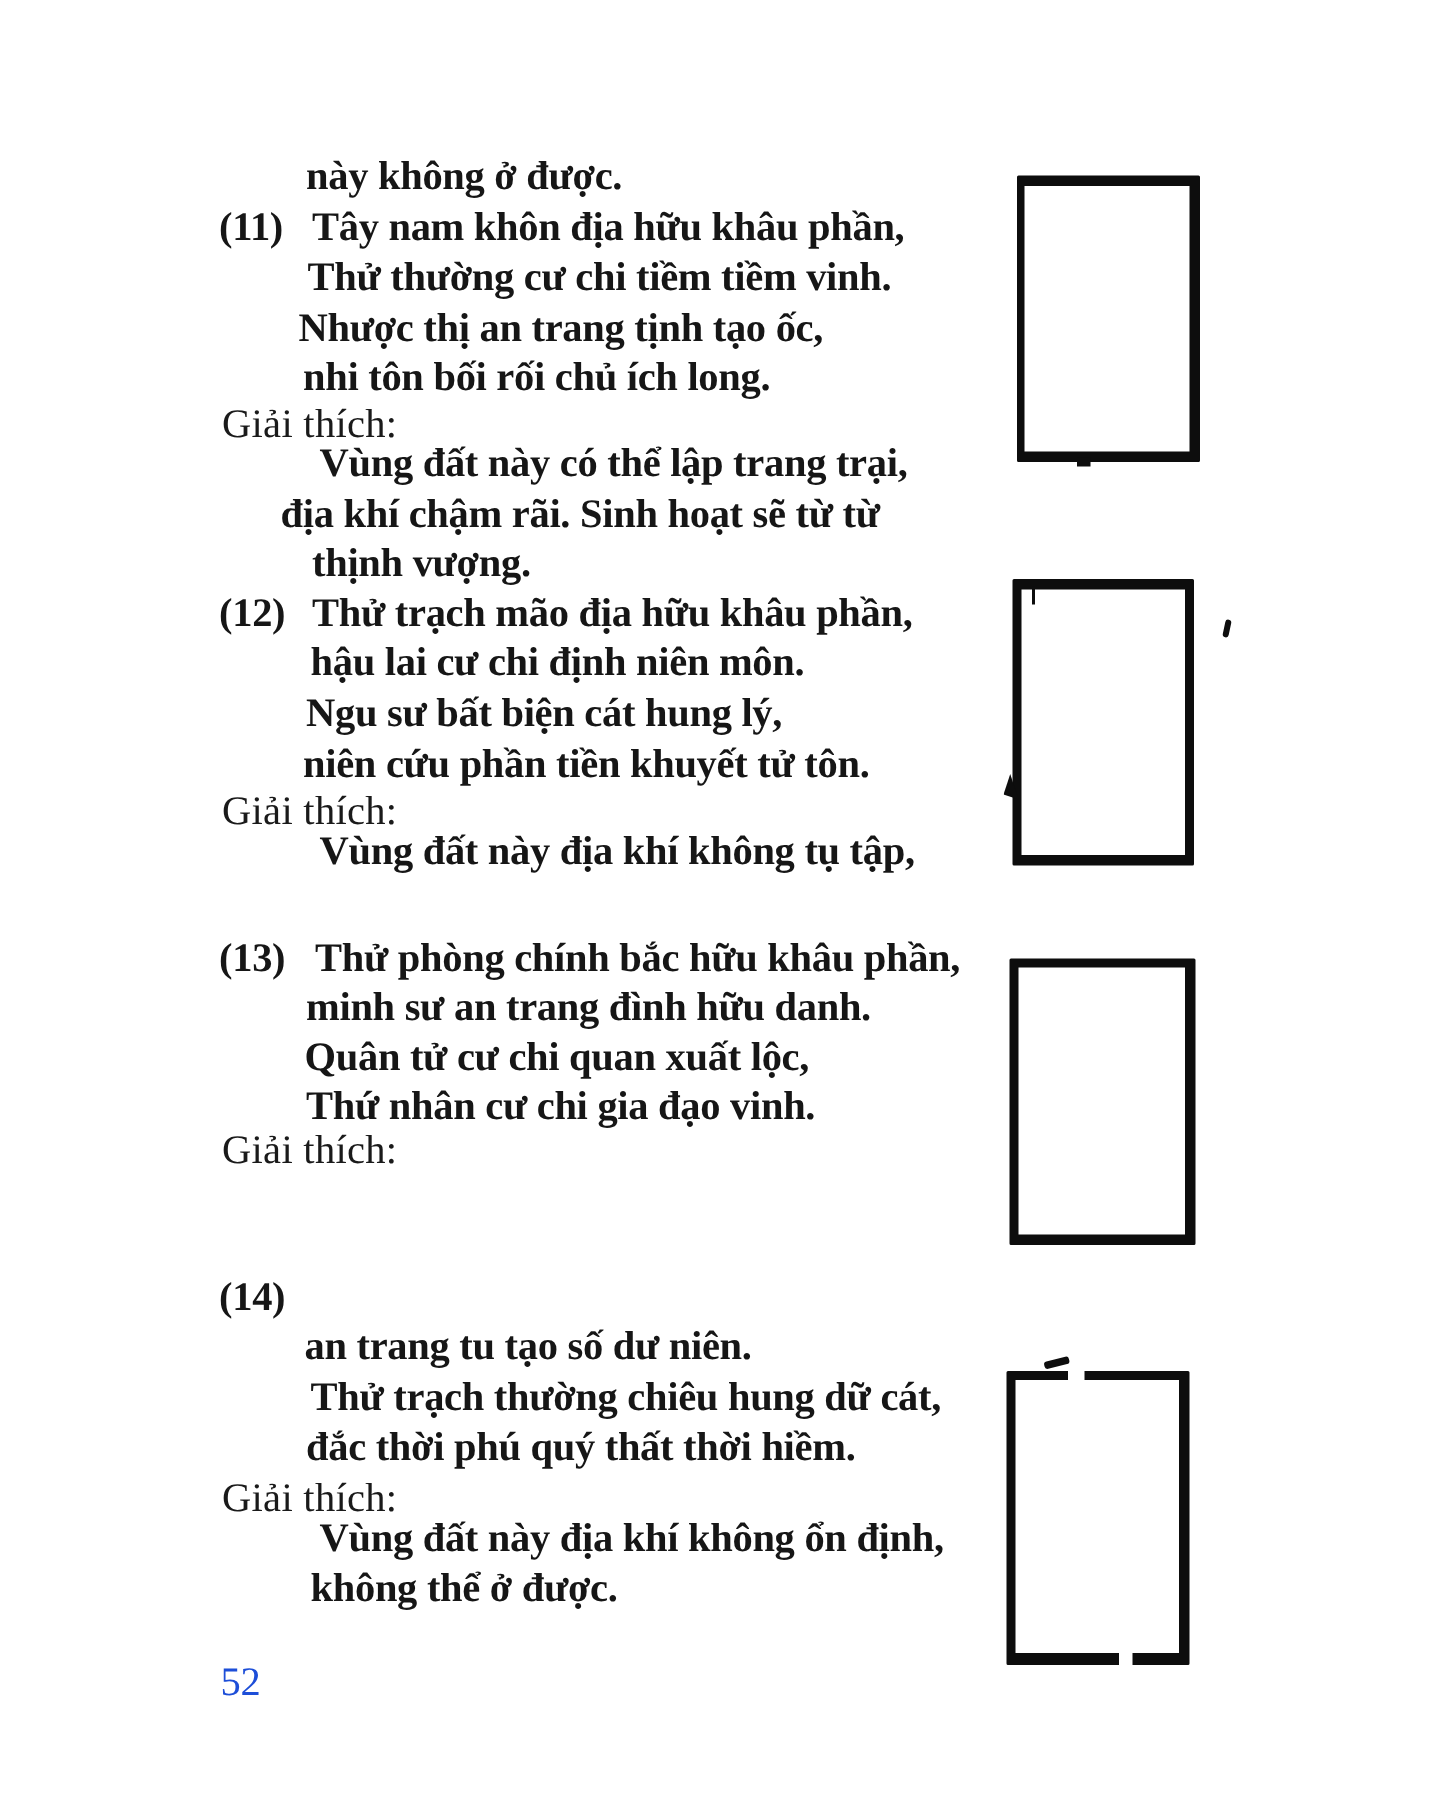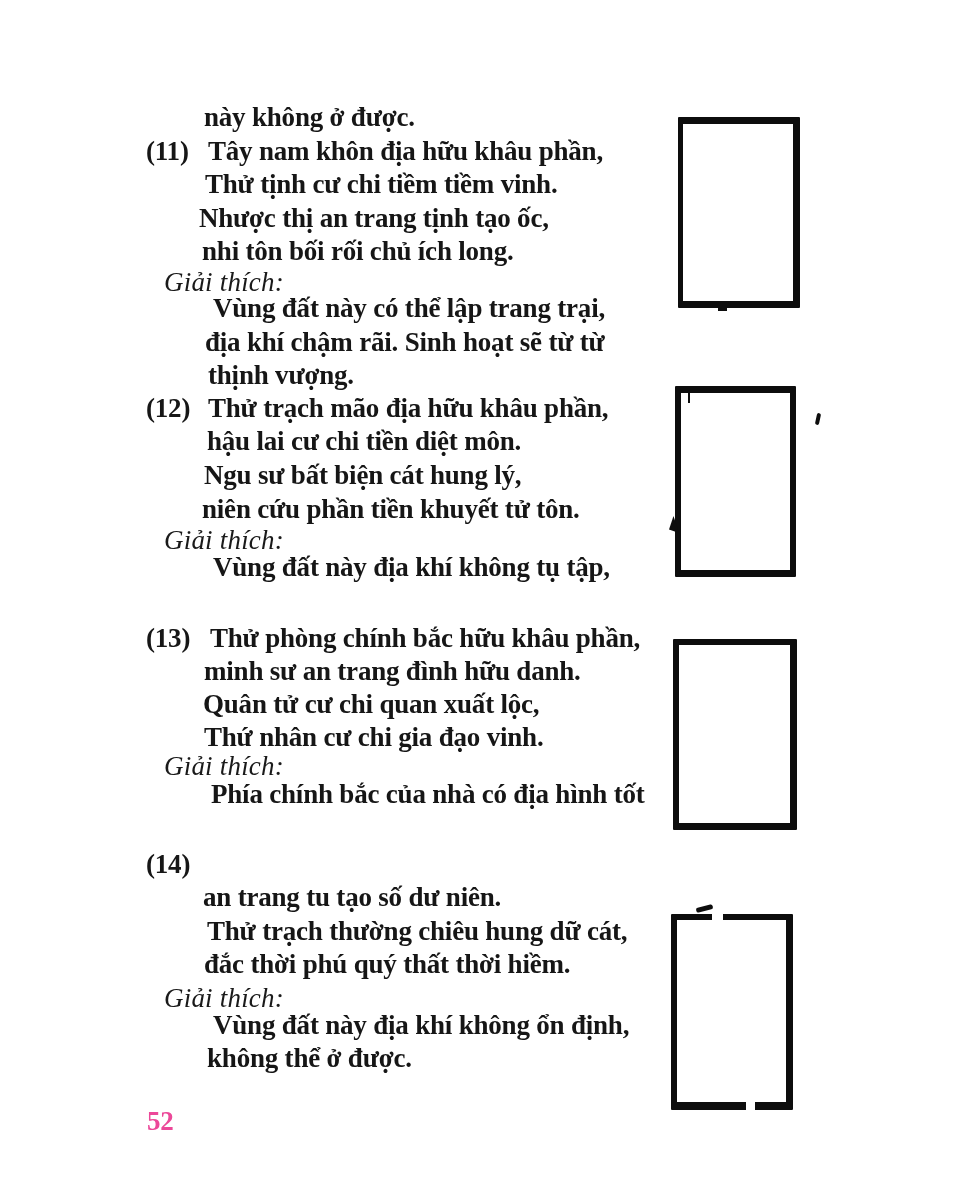--- a/index.html
+++ b/index.html
@@ -7,64 +7,62 @@
     position:relative;width:954px;height:1200px;margin:0 auto;
     background:#ffffff;overflow:hidden;
     font-family:"Liberation Serif", serif;color:#141414;padding-left:40px;
   }
   .line{
     position:absolute;white-space:nowrap;
     font-weight:700;font-size:27px;line-height:33px;
     letter-spacing:-0.2px;color:#161616;
   }
   .label{
-    font-style:italic;font-weight:400;font-size:27px;color:#1a1a1a;
+    font-weight:400;font-size:27px;color:#1a1a1a;
     letter-spacing:0.2px;
-    margin-left:16px;
   }
-  .pagenum{font-weight:700;font-size:27px;color:#ec4899;}
+  .pagenum{font-weight:400;font-size:27px;color:#1d4ed8;}
   .box{
     position:absolute;box-sizing:border-box;background:#ffffff;
     border:6px solid #0d0d0d;border-radius:1px;
   }
   .mark{position:absolute;background:#0d0d0d;}
   .gap{position:absolute;background:#ffffff;}
 </style>
 </head>
 <body>
 
 <div class="page">
 
   <span class="line" style="left:204px;top:101px">này không ở được.</span>
 
   <span class="line" style="left:146px;top:135px">(11)</span>
   <span class="line" style="left:208px;top:135px">Tây nam khôn địa hữu khâu phần,</span>
-  <span class="line" style="left:205px;top:168px">Thử tịnh cư chi tiềm tiềm vinh.</span>
+  <span class="line" style="left:205px;top:168px">Thử thường cư chi tiềm tiềm vinh.</span>
   <span class="line" style="left:199px;top:202px">Nhược thị an trang tịnh tạo ốc,</span>
   <span class="line" style="left:202px;top:235px">nhi tôn bối rối chủ ích long.</span>
   <span class="line label" style="left:148px;top:266px">Giải thích:</span>
   <span class="line" style="left:213px;top:292px">Vùng đất này có thể lập trang trại,</span>
-  <span class="line" style="left:205px;top:326px">địa khí chậm rãi. Sinh hoạt sẽ từ từ</span>
+  <span class="line" style="left:187px;top:326px">địa khí chậm rãi. Sinh hoạt sẽ từ từ</span>
   <span class="line" style="left:208px;top:359px">thịnh vượng.</span>
 
   <span class="line" style="left:146px;top:392px">(12)</span>
   <span class="line" style="left:208px;top:392px">Thử trạch mão địa hữu khâu phần,</span>
-  <span class="line" style="left:207px;top:425px">hậu lai cư chi tiền diệt môn.</span>
+  <span class="line" style="left:207px;top:425px">hậu lai cư chi định niên môn.</span>
   <span class="line" style="left:204px;top:459px">Ngu sư bất biện cát hung lý,</span>
   <span class="line" style="left:202px;top:493px">niên cứu phần tiền khuyết tử tôn.</span>
   <span class="line label" style="left:148px;top:524px">Giải thích:</span>
   <span class="line" style="left:213px;top:551px">Vùng đất này địa khí không tụ tập,</span>
 
   <span class="line" style="left:146px;top:622px">(13)</span>
   <span class="line" style="left:210px;top:622px">Thử phòng chính bắc hữu khâu phần,</span>
   <span class="line" style="left:204px;top:655px">minh sư an trang đình hữu danh.</span>
   <span class="line" style="left:203px;top:688px">Quân tử cư chi quan xuất lộc,</span>
   <span class="line" style="left:204px;top:721px">Thứ nhân cư chi gia đạo vinh.</span>
   <span class="line label" style="left:148px;top:750px">Giải thích:</span>
-  <span class="line" style="left:211px;top:778px">Phía chính bắc của nhà có địa hình tốt</span>
 
   <span class="line" style="left:146px;top:848px">(14)</span>
   <span class="line" style="left:203px;top:881px">an trang tu tạo số dư niên.</span>
   <span class="line" style="left:207px;top:915px">Thử trạch thường chiêu hung dữ cát,</span>
   <span class="line" style="left:204px;top:948px">đắc thời phú quý thất thời hiềm.</span>
   <span class="line label" style="left:148px;top:982px">Giải thích:</span>
   <span class="line" style="left:207px;top:1042px">không thể ở được.</span>
   <span class="line" style="left:213px;top:1009px">Vùng đất này địa khí không ổn định,</span>
 
   <span class="line pagenum" style="left:147px;top:1105px">52</span>

